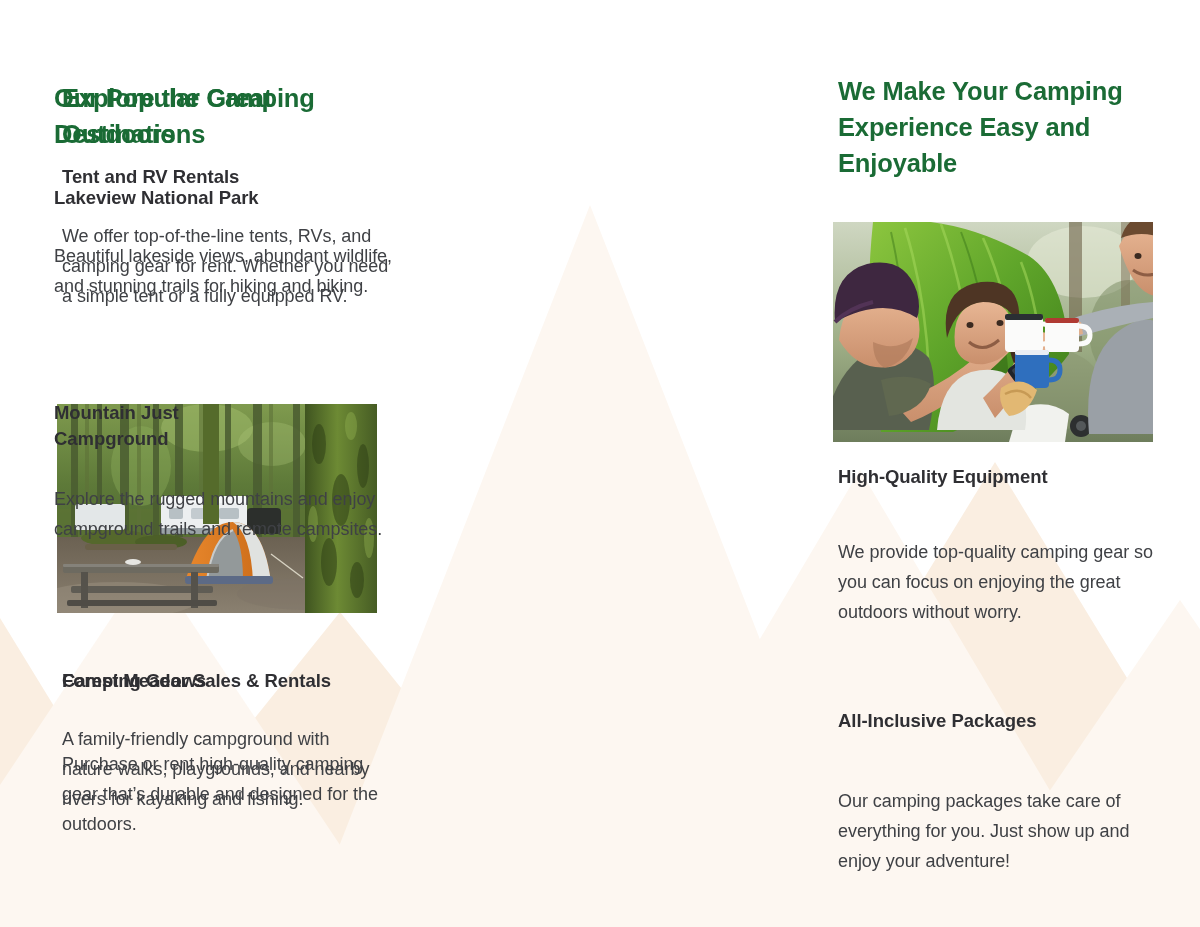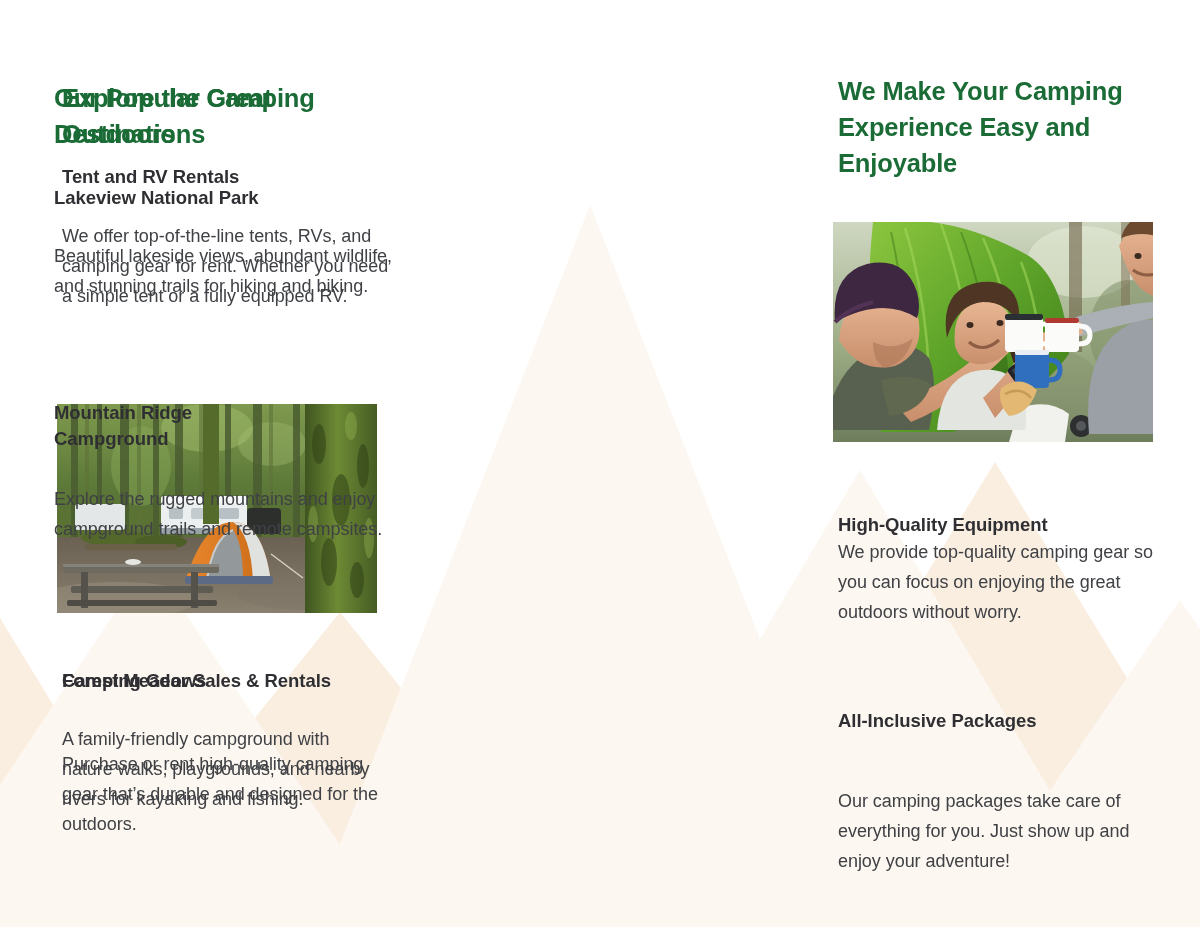--- a/index.html
+++ b/index.html
@@ -224,21 +224,21 @@
     </div>
 
     <div class="column col-2">
 
       <h2 class="section-title blk" style="top:80px; width:320px;">Our Popular Camping Destinations</h2>
 
       <h3 class="sub-title blk" style="top:185px;">Lakeview National Park</h3>
 
       <p class="body-text blk" style="top:241px; width:340px;">Beautiful lakeside views, abundant wildlife, and stunning trails for hiking and biking.</p>
 
-      <h3 class="sub-title blk" style="top:400px; width:230px;">Mountain Ridge Campground</h3>
+      <h3 class="sub-title blk" style="top:400px; width:230px;">Mountain Just Campground</h3>
 
       <p class="body-text blk" style="top:484px; width:340px;">Explore the rugged mountains and enjoy campground trails and remote campsites.</p>
 
       <h3 class="sub-title blk" style="top:668px; left:8px;">Forest Meadows</h3>
 
       <p class="body-text blk" style="top:724px; left:8px; width:310px;">A family-friendly campground with nature walks, playgrounds, and nearby rivers for kayaking and fishing.</p>
     </div>
 
     <div class="column col-3">
 
@@ -337,21 +337,21 @@
 
           <rect x="182" y="128" width="34" height="38" rx="4" fill="#2f6fbe"></rect>
           <rect x="182" y="128" width="34" height="5" rx="2" fill="#e9eef4"></rect>
           <path d="M216 138 q11 0 11 10 t-11 10" fill="none" stroke="#2f6fbe" stroke-width="5"></path>
 
           <path d="M168 166 Q188 152 204 168 Q196 192 176 194 Q164 182 168 166 Z" fill="#e2b873"></path>
           <path d="M172 172 Q188 164 198 176" stroke="#c79a55" stroke-width="2.5" fill="none"></path>
         </svg>
       </div>
 
-      <h3 class="sub-title blk" style="top:512px;">High-Quality Equipment</h3>
+      <h3 class="sub-title blk" style="top:464px;">High-Quality Equipment</h3>
 
       <p class="body-text blk" style="top:537px; width:326px;">We provide top-quality camping gear so you can focus on enjoying the great outdoors without worry.</p>
 
       <h3 class="sub-title blk" style="top:708px;">All-Inclusive Packages</h3>
 
       <p class="body-text blk" style="top:786px; width:326px;">Our camping packages take care of everything for you. Just show up and enjoy your adventure!</p>
     </div>
 
   </div>
 </div>

